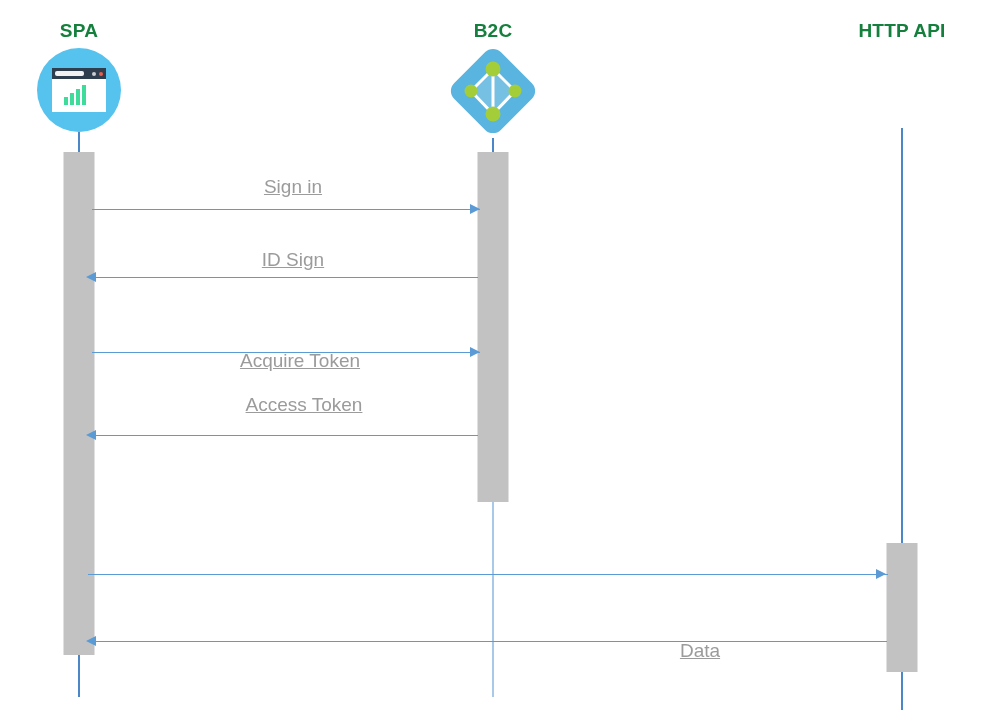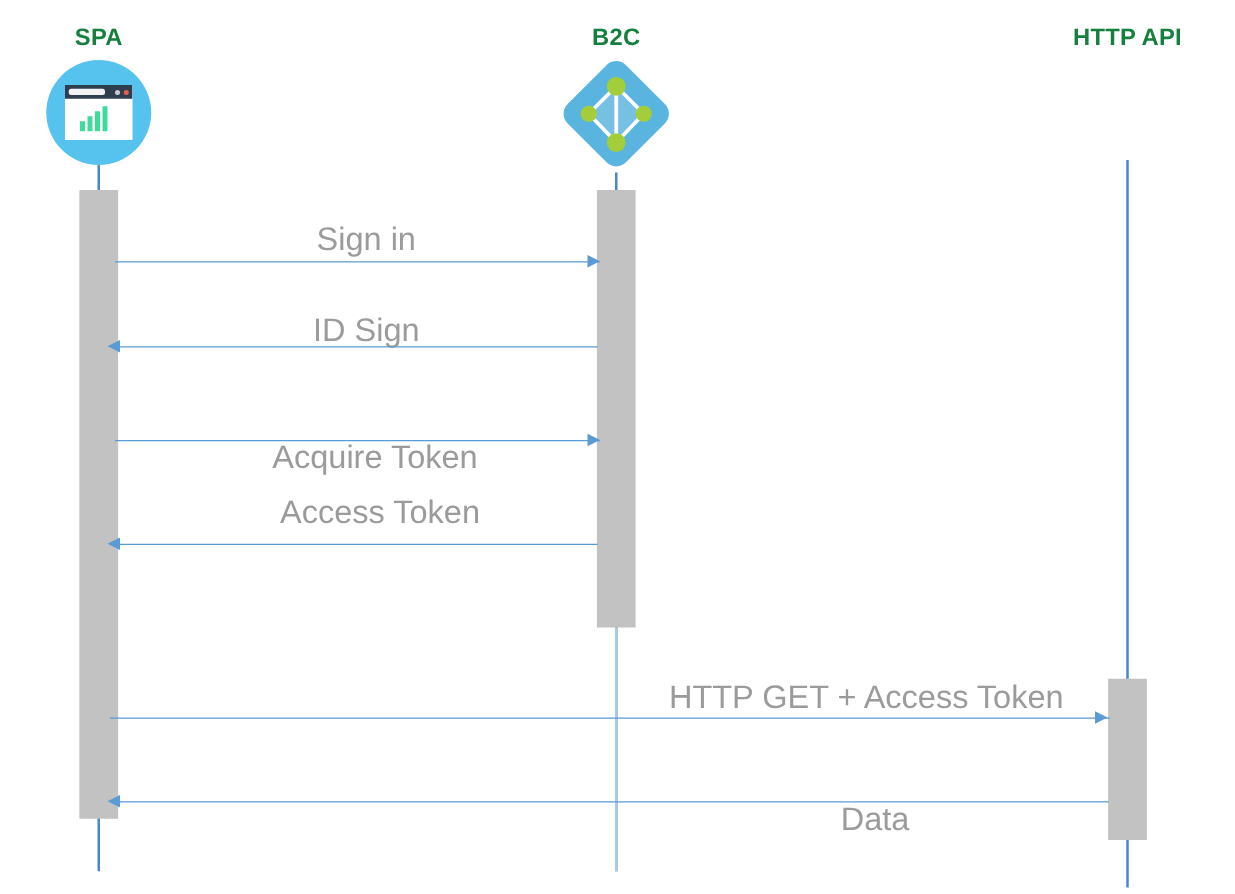--- a/index.html
+++ b/index.html
@@ -22,25 +22,26 @@
     font-size: 19px;
     font-weight: bold;
     color: #15803d;
     text-align: center;
     white-space: nowrap;
     transform: translateX(-50%);
     letter-spacing: 0.2px;
   }
   .msg-label {
     position: absolute;
-    font-size: 26px;
+    font-size: 19px;
     color: #9b9b9b;
     text-align: center;
     white-space: nowrap;
     transform: translateX(-50%);
+    text-decoration: underline;
   }
   .lifeline {
     position: absolute;
     width: 2px;
     transform: translateX(-50%);
   }
   .activation {
     position: absolute;
     width: 31px;
     background: #c2c2c2;
@@ -211,21 +212,20 @@
   <div class="arrow-head left" style="left:86px; top:272px;"></div>
 
   <div class="msg-label" style="left:300px; top:318px;margin-top:32px;">Acquire Token</div>
   <div class="msg-line" style="left:92px; top:352px; width:388px;"></div>
   <div class="arrow-head right" style="left:470px; top:347px;"></div>
 
   <div class="msg-label" style="left:304px; top:394px;">Access Token</div>
   <div class="msg-line" style="left:95px; top:435px; width:383px;"></div>
   <div class="arrow-head left" style="left:86px; top:430px;"></div>
 
-  <div class="msg-label" style="left:693px; top:542px;">HTTP GET + Access Token</div>
   <div class="msg-line" style="left:88px; top:574px; width:800px;"></div>
   <div class="arrow-head right" style="left:876px; top:569px;"></div>
 
   <div class="msg-label" style="left:700px; top:640px;">Data</div>
   <div class="msg-line" style="left:95px; top:641px; width:792px;"></div>
   <div class="arrow-head left" style="left:86px; top:636px;"></div>
 
 </div>
 
 </body></html>

